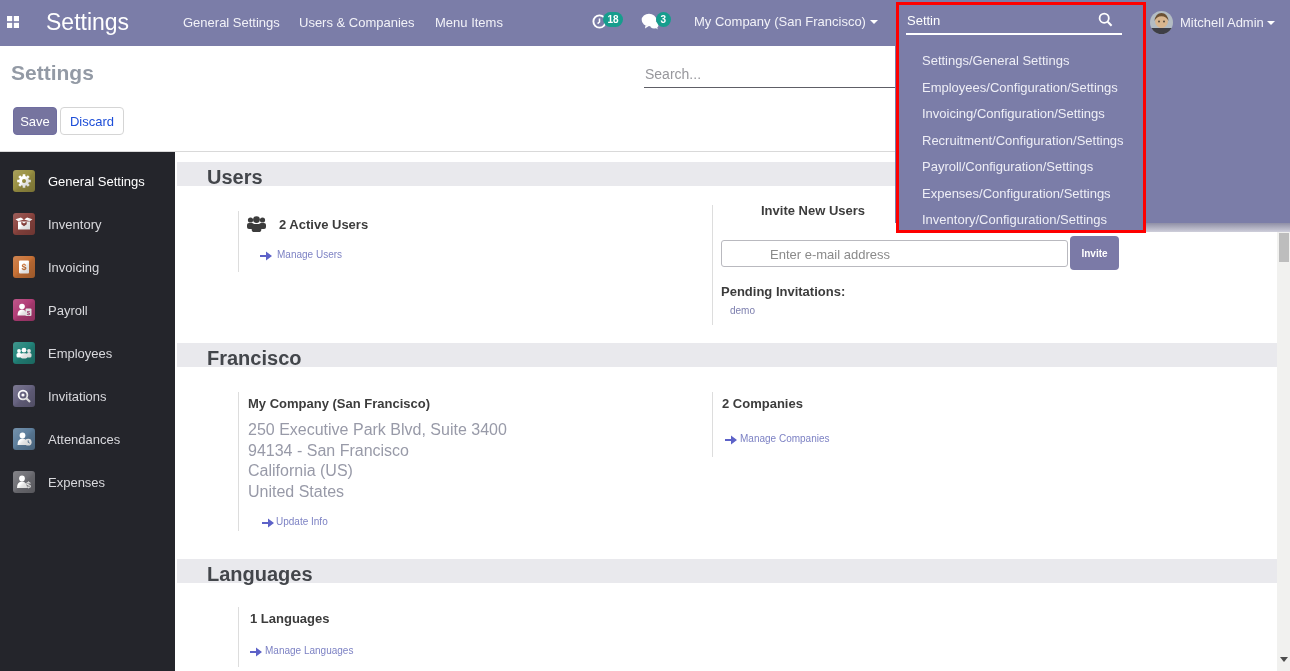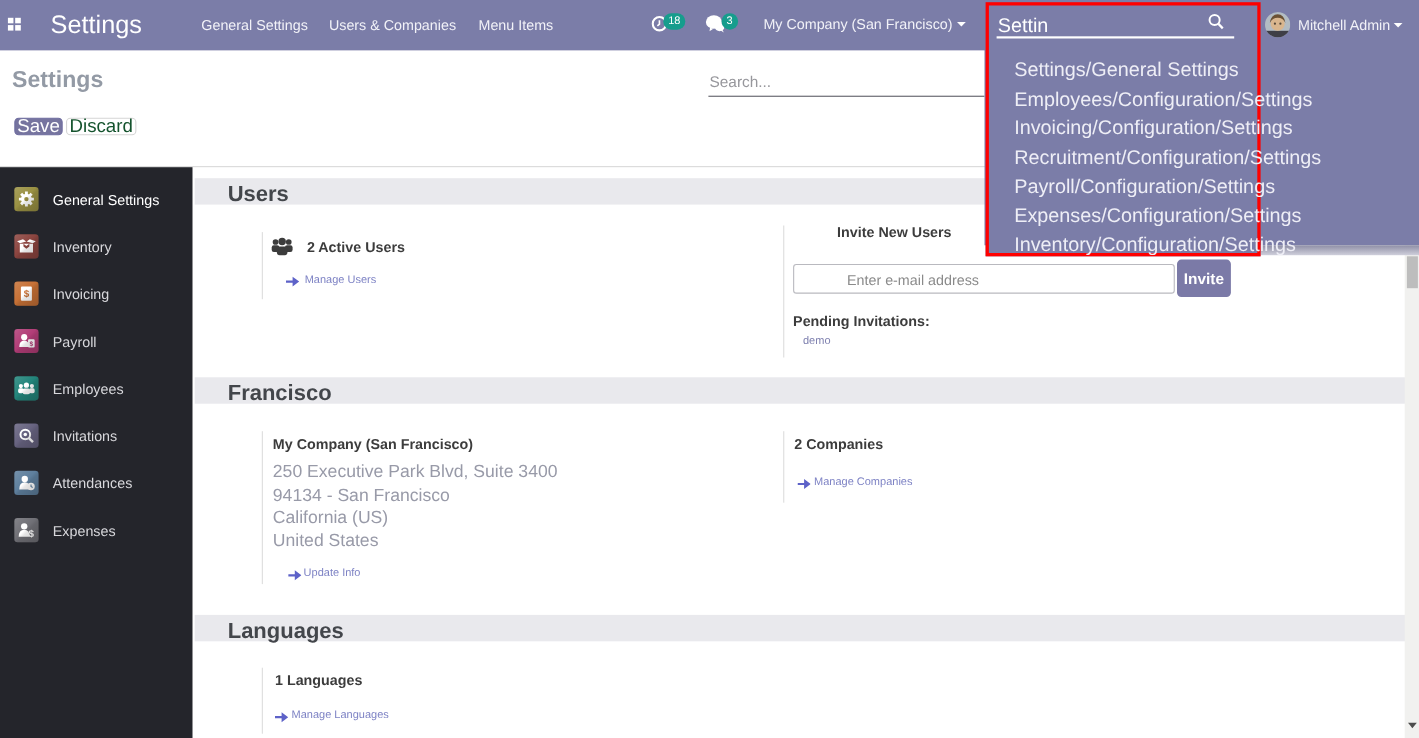--- a/index.html
+++ b/index.html
@@ -4,34 +4,34 @@
 <style>
 * { margin:0; padding:0; box-sizing:border-box; }
 html,body { width:1290px; height:671px; overflow:hidden; }
 body { font-family:"Liberation Sans",sans-serif; position:relative; background:#fff; font-size:13px; }
 .abs { position:absolute; }
 
 #navbar { position:absolute; left:0; top:0; width:1290px; height:46px; background:#7b7da8; }
 .nav-txt { position:absolute; color:#f2f2f8; font-size:13px; white-space:nowrap; }
 #apptitle { position:absolute; left:46px; top:9px; color:#fff; font-size:23px; }
 .caret { position:absolute; width:0; height:0; border-left:4px solid transparent; border-right:4px solid transparent; border-top:4px solid #fff; }
-.badge { position:absolute; background:#169d8d; color:#fff; font-size:10px; font-weight:normal; border-radius:8px; padding:2px 4.5px; line-height:11px; }
+.badge { position:absolute; background:#169d8d; color:#fff; font-size:10px; font-weight:bold; border-radius:8px; padding:2px 4.5px; line-height:11px; }
 
 #ddpanel { position:absolute; left:895px; top:0; width:395px; height:223px; background:#7b7da8; z-index:50; }
 #ddshadow { position:absolute; left:1146px; top:223px; width:144px; height:9px; background:linear-gradient(#8f8fa6,#cfcfdb); z-index:50; }
 #redbox { position:absolute; left:895.5px; top:2px; width:250.5px; height:231px; border:3.5px solid #fe0000; background:#7b7da8; z-index:51; }
-.dd-item { position:absolute; left:922px; color:#eeeef6; font-size:18px; white-space:nowrap; z-index:52; }
+.dd-item { position:absolute; left:922px; color:#eeeef6; font-size:13px; white-space:nowrap; z-index:52; }
 
 #cpanel { position:absolute; left:0; top:46px; width:1290px; height:106px; background:#fff; border-bottom:1px solid #d9d9d9; }
 #bctitle { position:absolute; left:11px; top:61px; font-size:21px; font-weight:bold; color:#939aa5; }
 #searchph { position:absolute; left:645px; top:66px; color:#97979c; font-size:14px; }
 #searchline { position:absolute; left:644px; top:87px; width:251px; height:1px; background:#5e5e66; }
-.btn { position:absolute; top:107px; height:16px; border-radius:4px; font-size:17px; display:flex; align-items:center; justify-content:center; }
+.btn { position:absolute; top:107px; height:28px; border-radius:4px; font-size:13px; display:flex; align-items:center; justify-content:center; }
 #btn-save { left:13px; width:44px; background:#76749f; border:1px solid #6f6da0; color:#fff; }
-#btn-discard { left:60px; width:64px; background:#fff; border:1px solid #d5d5d5; color:#14532d; }
+#btn-discard { left:60px; width:64px; background:#fff; border:1px solid #d5d5d5; color:#1d4ed8; }
 
 #sidebar { position:absolute; left:0; top:152px; width:175px; height:519px; background:#24252b; }
 .side-item { position:absolute; left:0; width:175px; height:43px; }
 .side-ico { position:absolute; left:13px; top:10px; width:22px; height:22px; border-radius:3px; overflow:hidden; }
 .side-ico::after { content:""; position:absolute; left:0; top:0; width:22px; height:22px; background:linear-gradient(135deg, rgba(255,255,255,0.14) 0%, rgba(255,255,255,0) 45%, rgba(0,0,0,0.10) 55%, rgba(0,0,0,0.22) 100%); }
 .side-lbl { position:absolute; left:48px; top:14px; font-size:13px; color:#d8d8dc; white-space:nowrap; }
 
 .secbar { position:absolute; left:177px; width:1101px; height:24px; background:#e9e9ed; }
 .secbar span { position:absolute; left:30px; top:4px; font-size:20px; font-weight:bold; color:#43464b; }
 .vline { position:absolute; width:1px; background:#ddd; }
@@ -236,21 +236,21 @@
 <div class="b13" style="left:279px;top:217px">2 Active Users</div>
 <svg class="abs" style="left:260px;top:250px" width="12" height="12" viewBox="0 0 12 12">
   <path d="M0 5 h6 v-3.5 l6 4.5 -6 4.5 v-3.5 h-6 z" fill="#5d62c8"></path>
 </svg>
 <div class="lnk" style="left:277px;top:249px">Manage Users</div>
 
 <div class="vline" style="left:712px;top:205px;height:120px"></div>
 <div class="b13" style="left:761px;top:203px">Invite New Users</div>
 <div class="abs" style="left:721px;top:240px;width:347px;height:27px;border:1px solid #b9b9bf;border-radius:3px;background:#fff"></div>
 <div class="abs" style="left:770px;top:247px;color:#8a8a8a;font-size:13px">Enter e-mail address</div>
-<div class="abs" style="left:1070px;top:236px;width:49px;height:34px;background:#7b7aa7;border-radius:4px;color:#fff;font-weight:bold;font-size:14px;display:flex;align-items:center;justify-content:center">Invite</div>
+<div class="abs" style="left:1070px;top:236px;width:49px;height:34px;background:#7b7aa7;border-radius:4px;color:#fff;font-weight:bold;font-size:10px;display:flex;align-items:center;justify-content:center">Invite</div>
 <div class="b13" style="left:721px;top:284px">Pending Invitations:</div>
 <div class="lnk" style="left:730px;top:305px;color:#7d7fae">demo</div>
 
 <div class="vline" style="left:238px;top:392px;height:139px"></div>
 <div class="b13" style="left:248px;top:396px">My Company (San Francisco)</div>
 <div class="addr" style="left:248px;top:420px">250 Executive Park Blvd, Suite 3400<br>94134 - San Francisco<br>California (US)<br>United States</div>
 <svg class="abs" style="left:262px;top:517px" width="12" height="12" viewBox="0 0 12 12">
   <path d="M0 5 h6 v-3.5 l6 4.5 -6 4.5 v-3.5 h-6 z" fill="#5d62c8"></path>
 </svg>
 <div class="lnk" style="left:276px;top:516px">Update Info</div>

